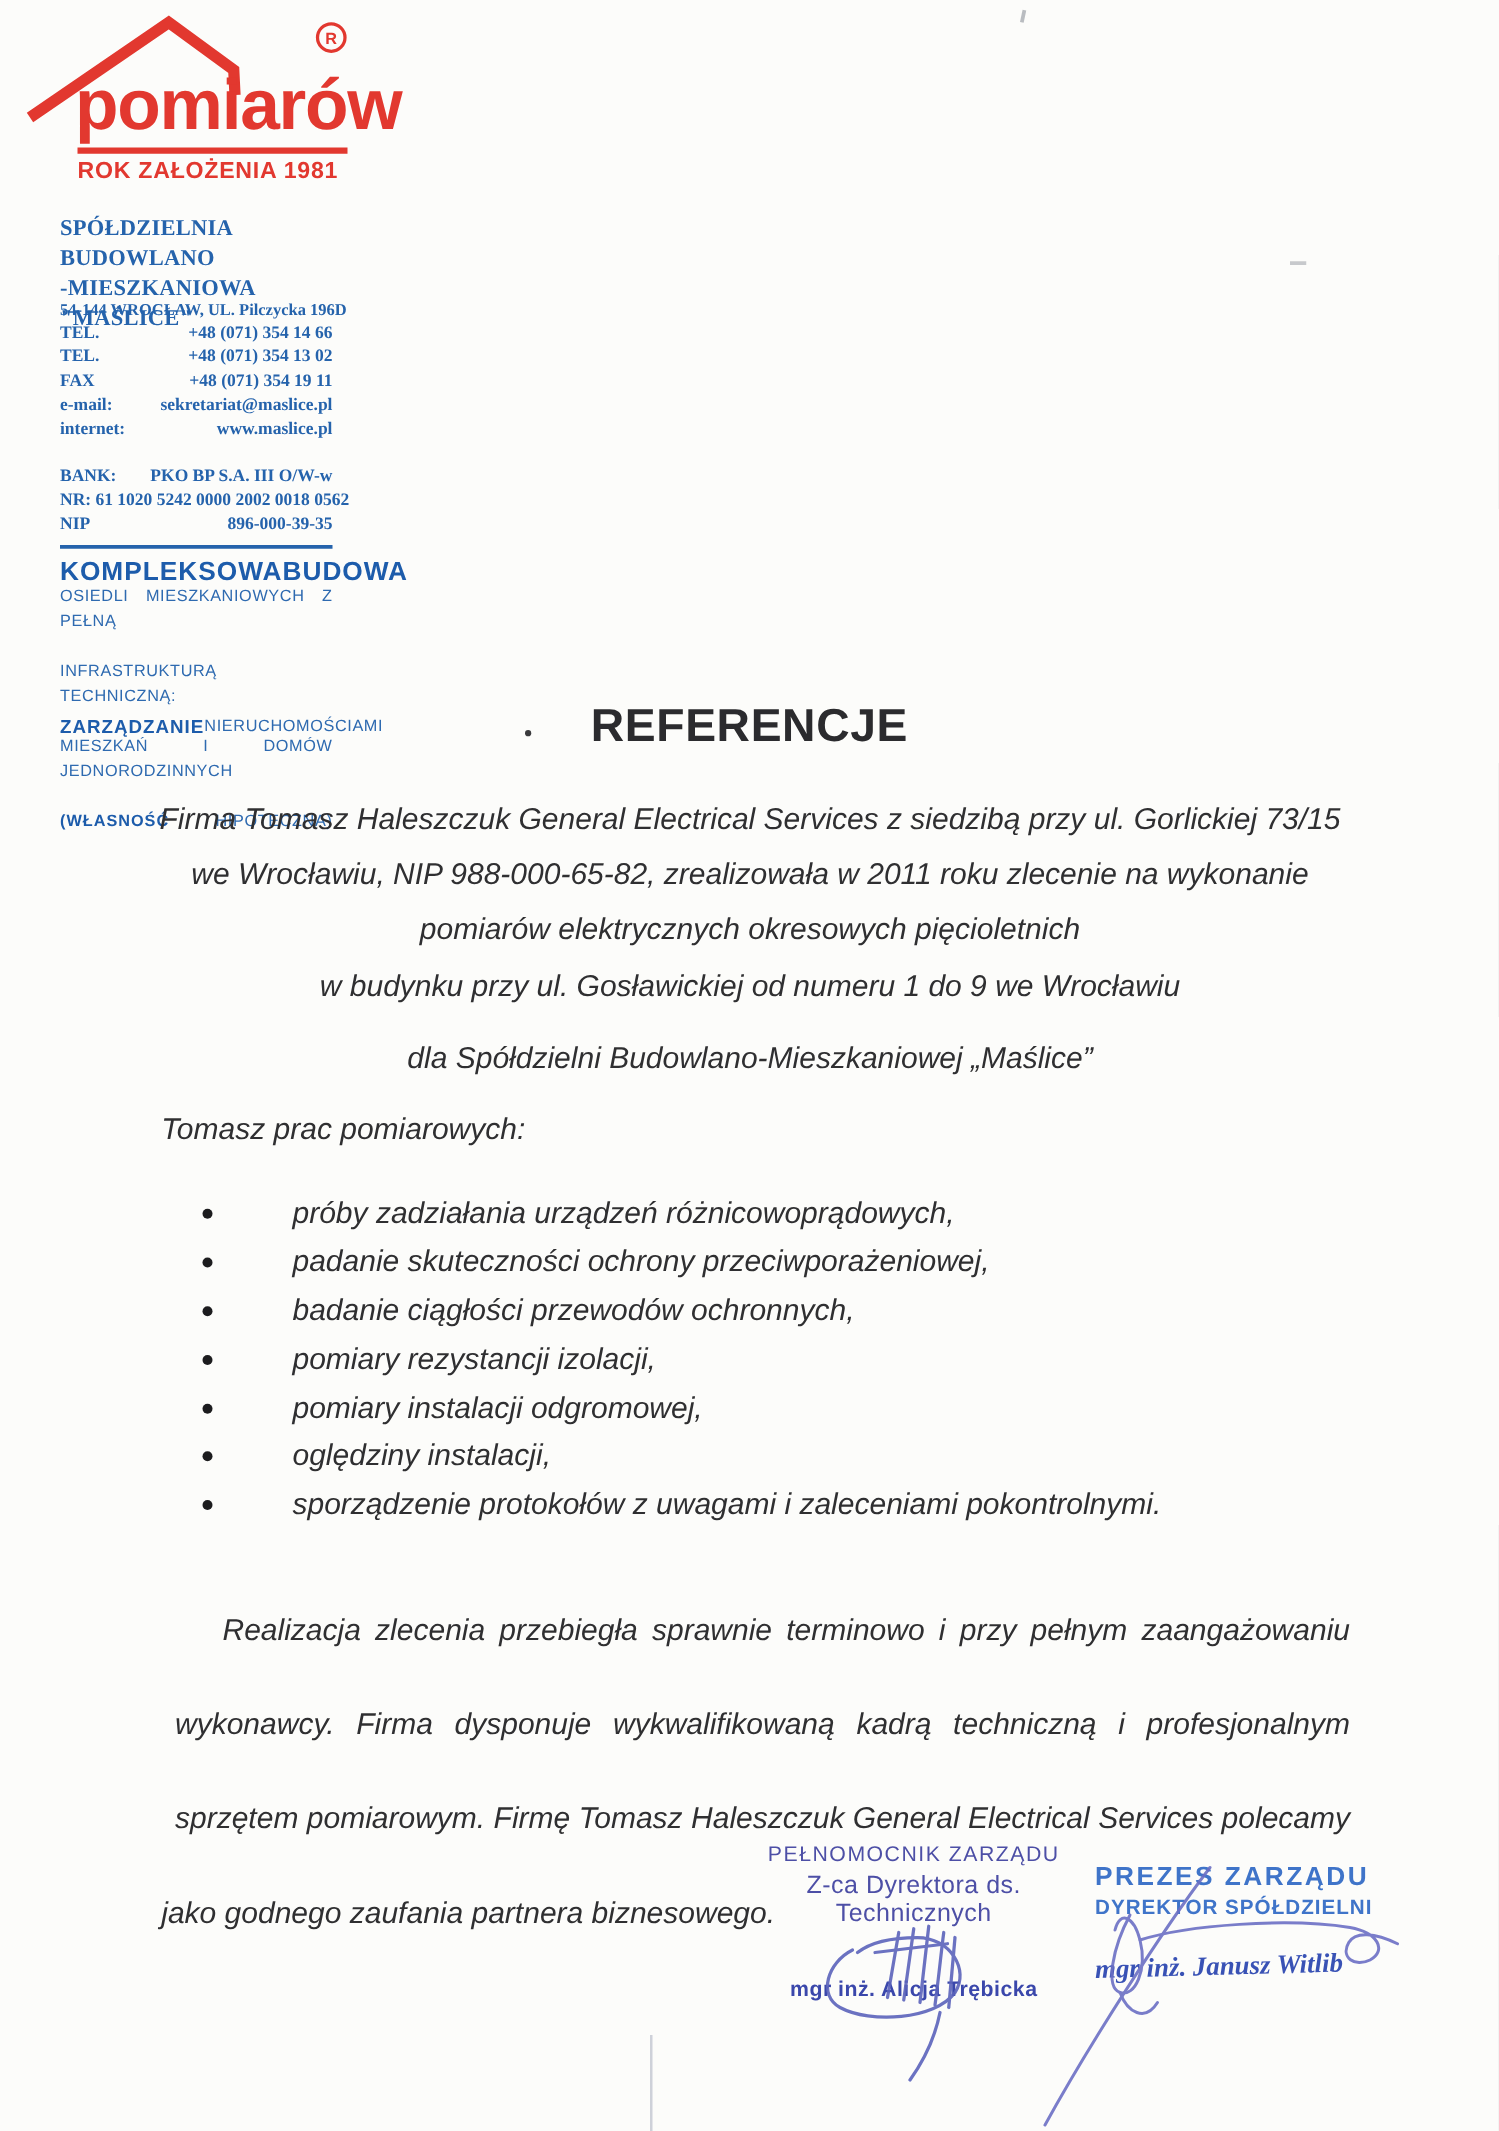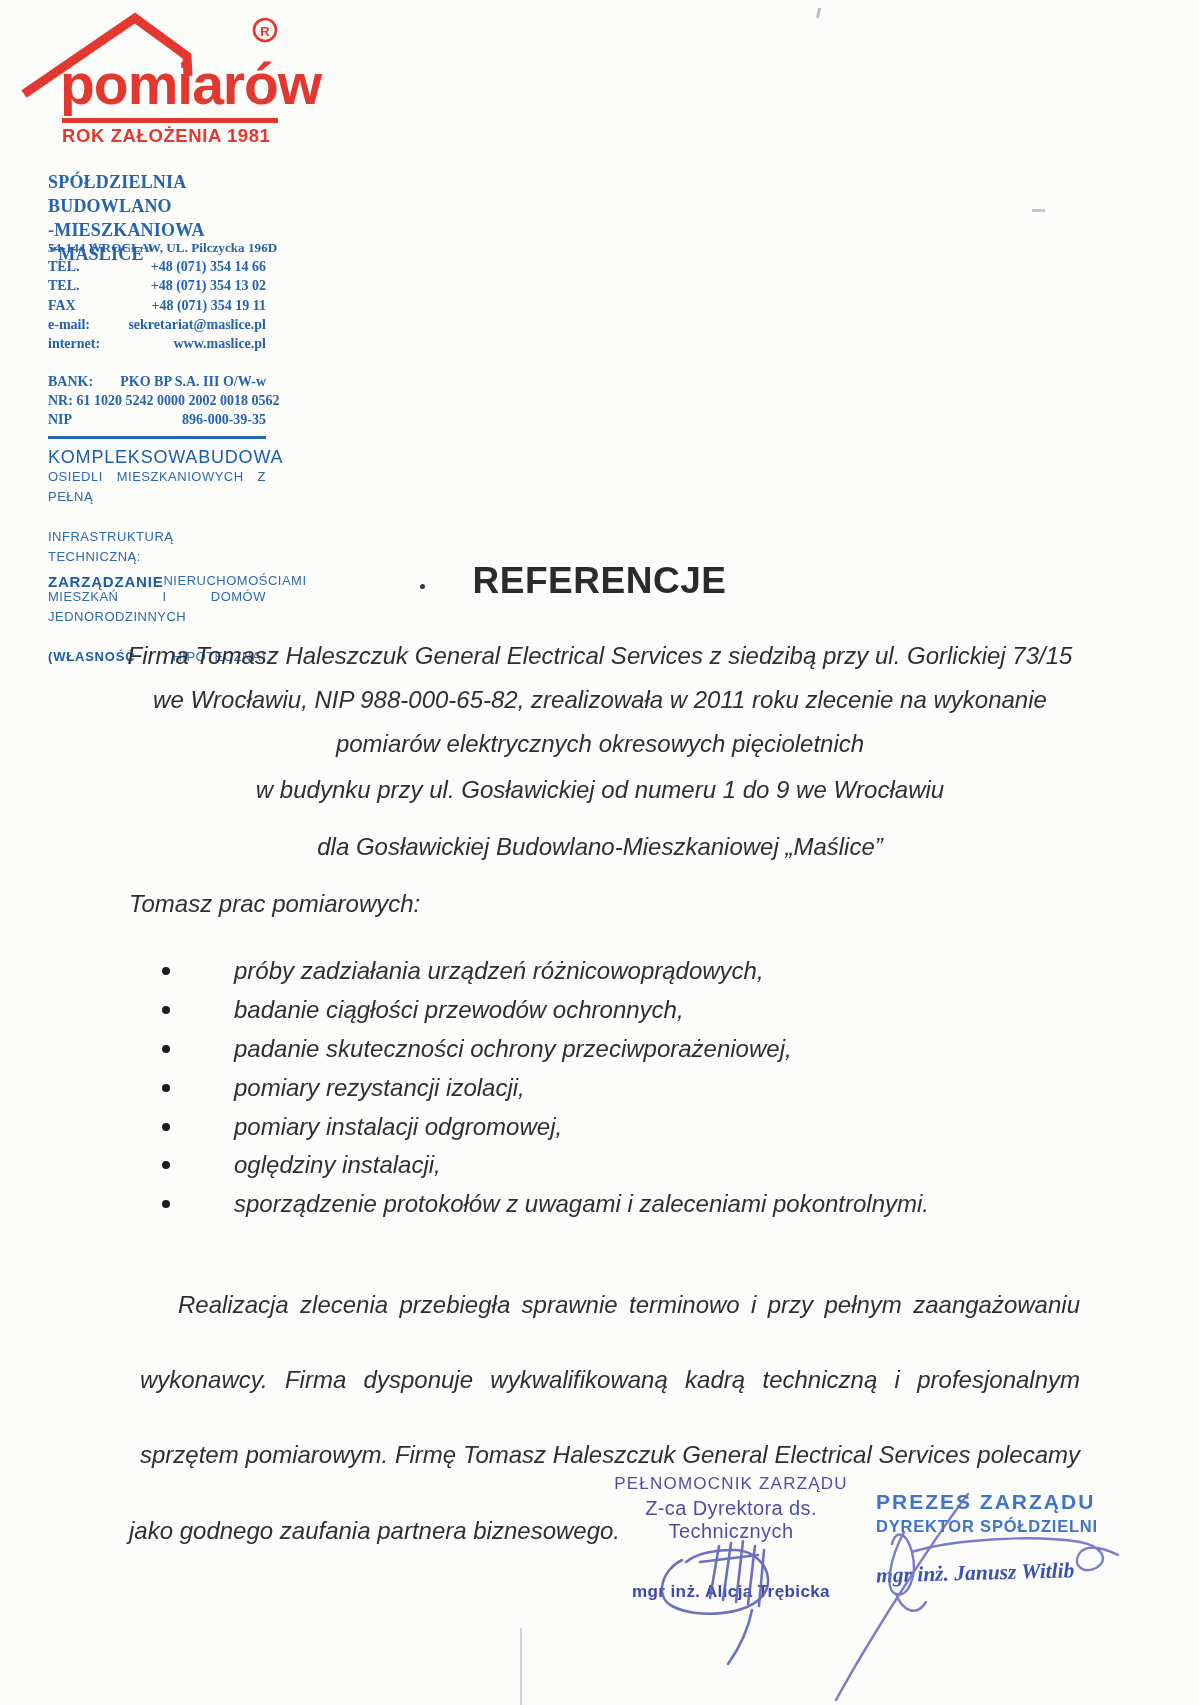--- a/index.html
+++ b/index.html
@@ -29,21 +29,21 @@
   .org { top:170px; font-family:"Liberation Serif", serif; font-weight:bold;
          font-size:18px; line-height:24px; letter-spacing:0.2px; }
   .addr { top:238px; font-family:"Liberation Serif", serif; font-weight:bold;
           font-size:14px; line-height:19.2px; white-space:nowrap; }
   .addr .small { font-size:13.2px; }
   .row { display:flex; justify-content:space-between; }
   .bank { top:372px; font-family:"Liberation Serif", serif; font-weight:bold;
           font-size:14px; line-height:19.2px; white-space:nowrap; }
   .rule { top:436px; height:0; border-top:3px solid #2563ac; }
   .svc { top:448px; font-size:13px; line-height:20px; color:#2e6ab0; letter-spacing:0.5px; }
-  .svc .l1 { font-weight:normal; font-size:18px; letter-spacing:0.8px; line-height:19px; color:#1d5cab;text-align:right; }
+  .svc .l1 { font-weight:bold; font-size:21px; letter-spacing:0.8px; line-height:19px; color:#1d5cab;text-align:right; }
   .jline { text-align:justify; }
   .jline::after { content:""; display:inline-block; width:100%; }
   .svc b { font-weight:bold; letter-spacing:0.8px; color:#1d5cab; }
   .mgmt { top:573px; font-size:13px; color:#2e6ab0; letter-spacing:0.5px; }
   .mgmt b { font-weight:bold; font-size:15px; letter-spacing:0.8px; color:#1d5cab; }
 
   
   .doc-title {
     position:absolute; left:0; top:560px; width:1199px; text-align:center;
     font-weight:bold; font-size:37px; letter-spacing:0.5px;
@@ -172,36 +172,36 @@
   <div class="title-dot"></div>
   <div class="doc-title">REFERENCJE</div>
 
   <div class="intro body-txt">
     <div>Firma Tomasz Haleszczuk General Electrical Services z siedzibą przy ul. Gorlickiej 73/15</div>
     <div>we Wrocławiu, NIP 988-000-65-82, zrealizowała w 2011 roku zlecenie na wykonanie</div>
     <div>pomiarów elektrycznych okresowych pięcioletnich</div>
   </div>
 
   <div class="building body-txt">w budynku przy ul. Gosławickiej od numeru 1 do 9 we Wrocławiu</div>
-  <div class="client body-txt">dla Gosławickiej Budowlano-Mieszkaniowej „Maślice”</div>
+  <div class="client body-txt">dla Spółdzielni Budowlano-Mieszkaniowej „Maślice”</div>
 
   <div class="scope-h body-txt">Tomasz prac pomiarowych:</div>
 
   <ul class="scope body-txt">
     <li>
       <span class="dot"></span>
       <span>próby zadziałania urządzeń różnicowoprądowych,</span>
     </li>
     <li>
       <span class="dot"></span>
+      <span>padanie skuteczności ochrony przeciwporażeniowej,</span>
+    </li>
+    <li>
+      <span class="dot"></span>
       <span>badanie ciągłości przewodów ochronnych,</span>
-    </li>
-    <li>
-      <span class="dot"></span>
-      <span>padanie skuteczności ochrony przeciwporażeniowej,</span>
     </li>
     <li>
       <span class="dot"></span>
       <span>pomiary rezystancji izolacji,</span>
     </li>
     <li>
       <span class="dot"></span>
       <span>pomiary instalacji odgromowej,</span>
     </li>
     <li>

